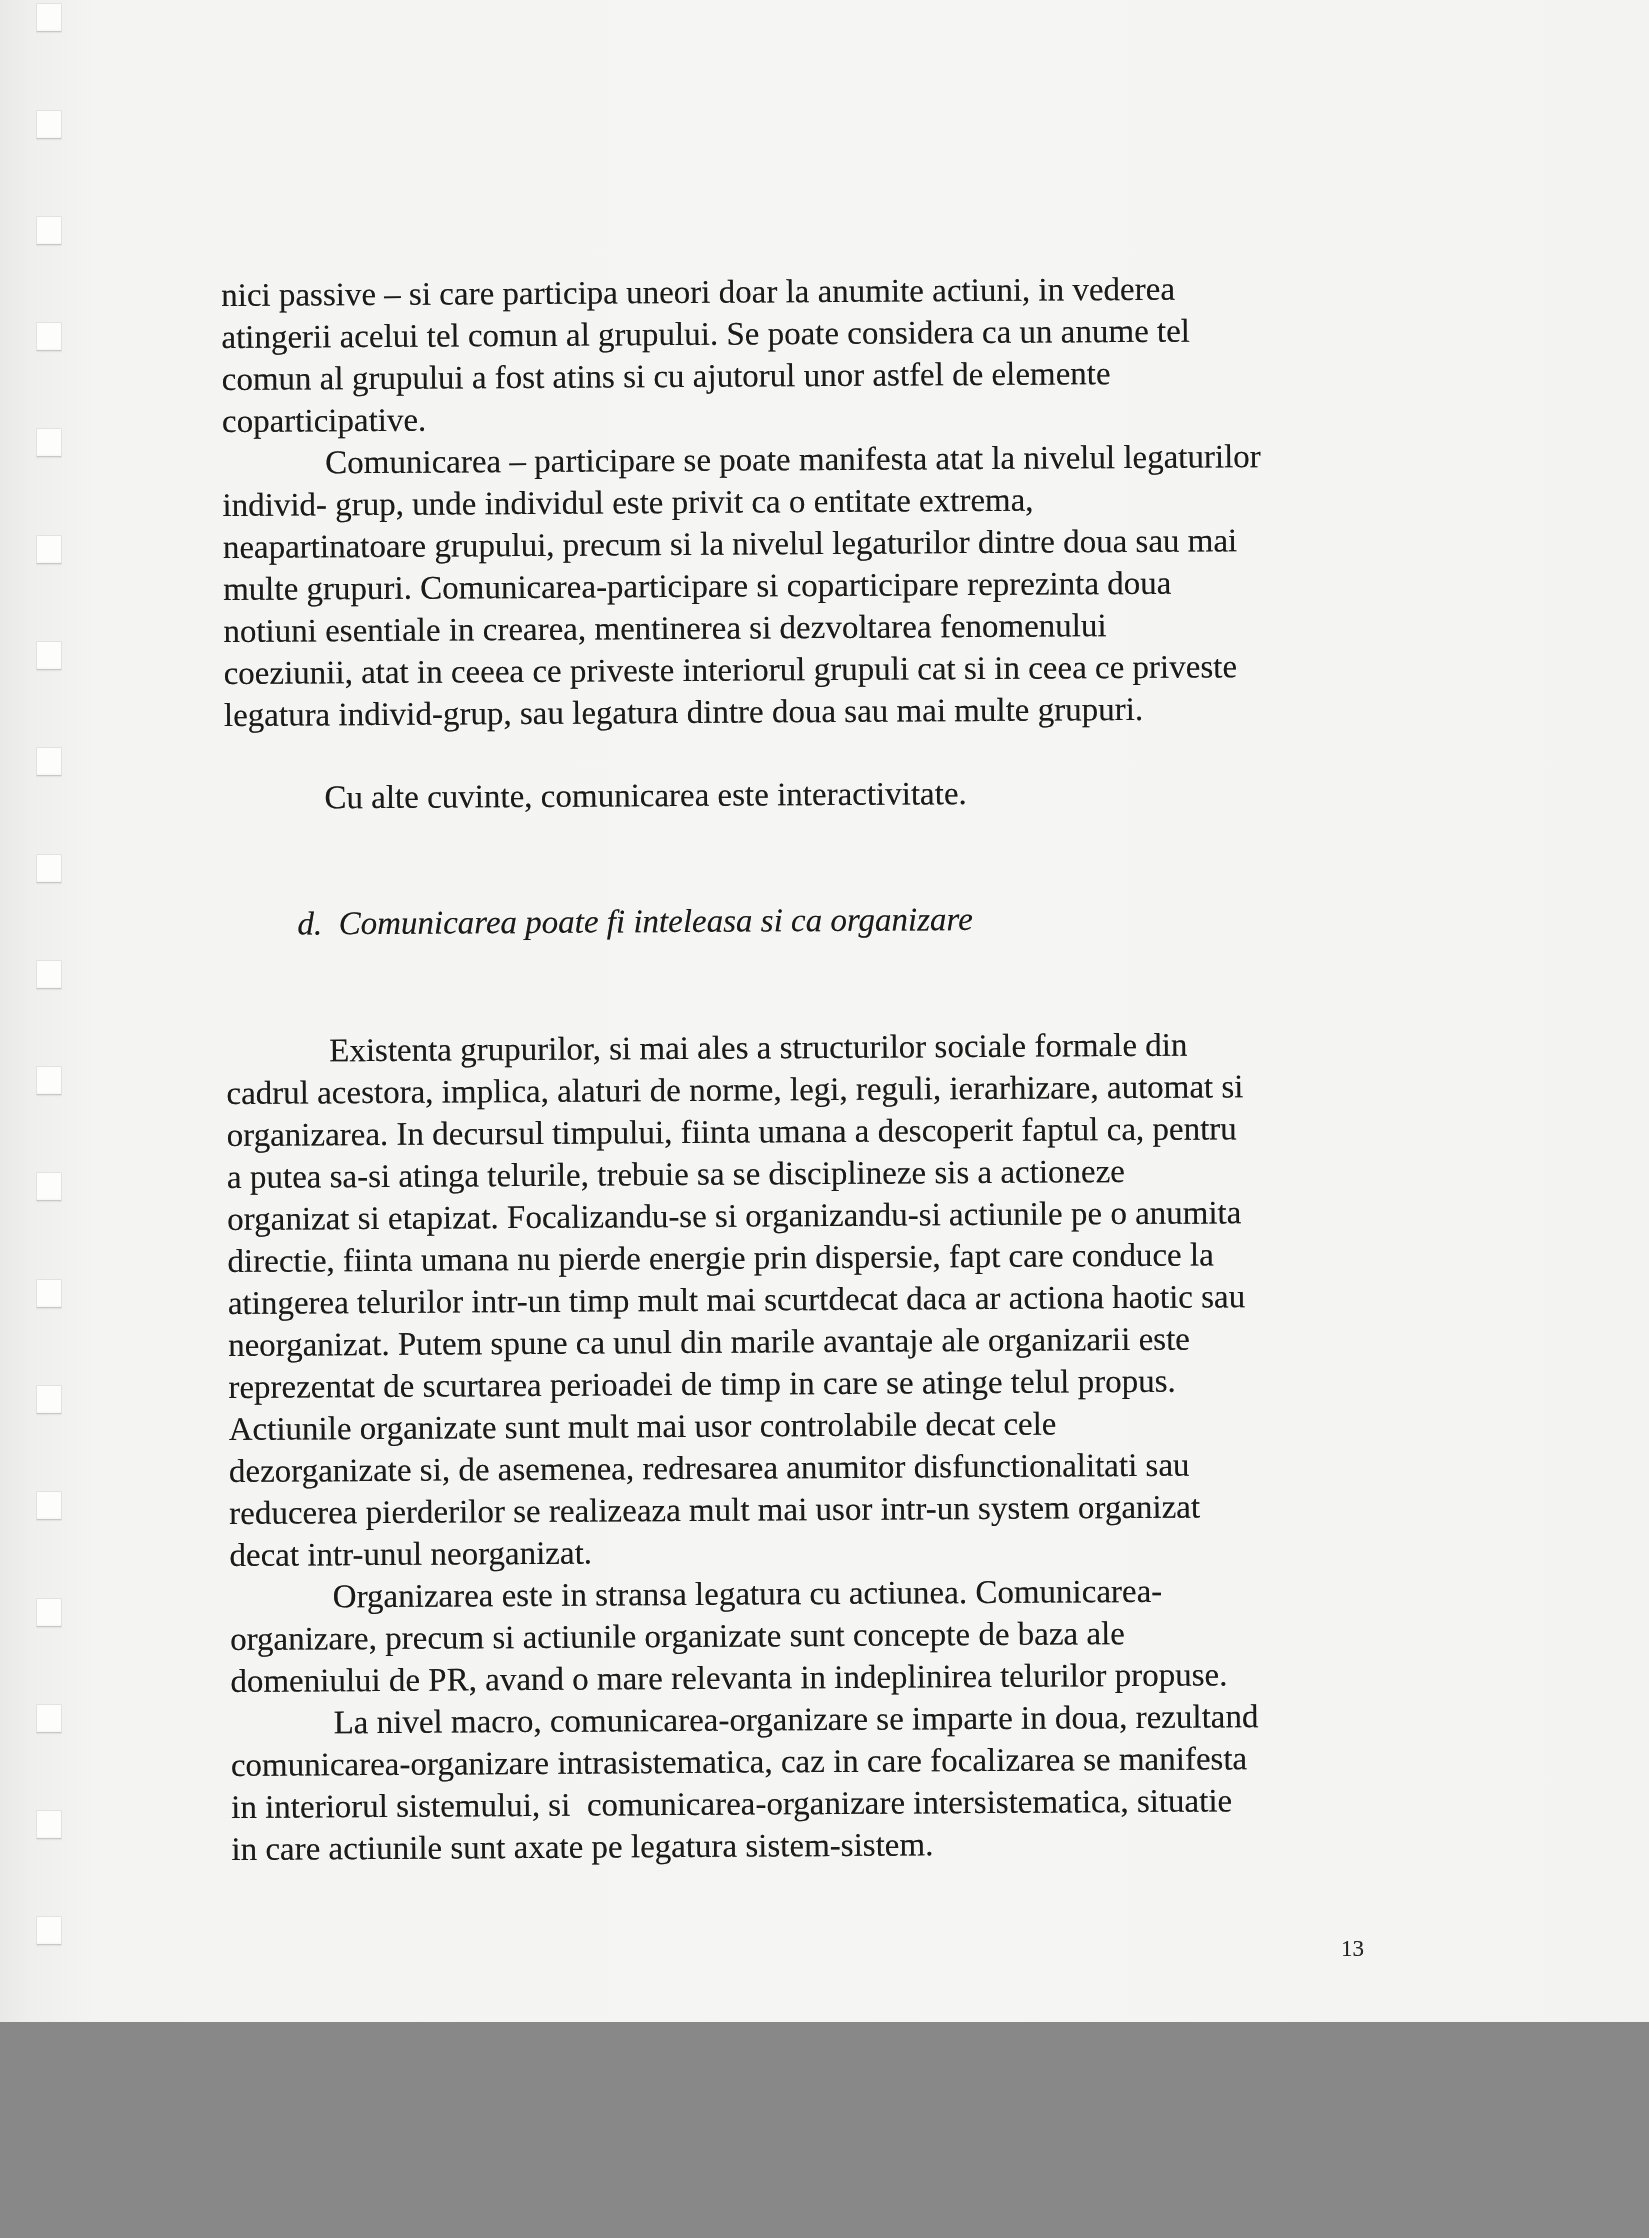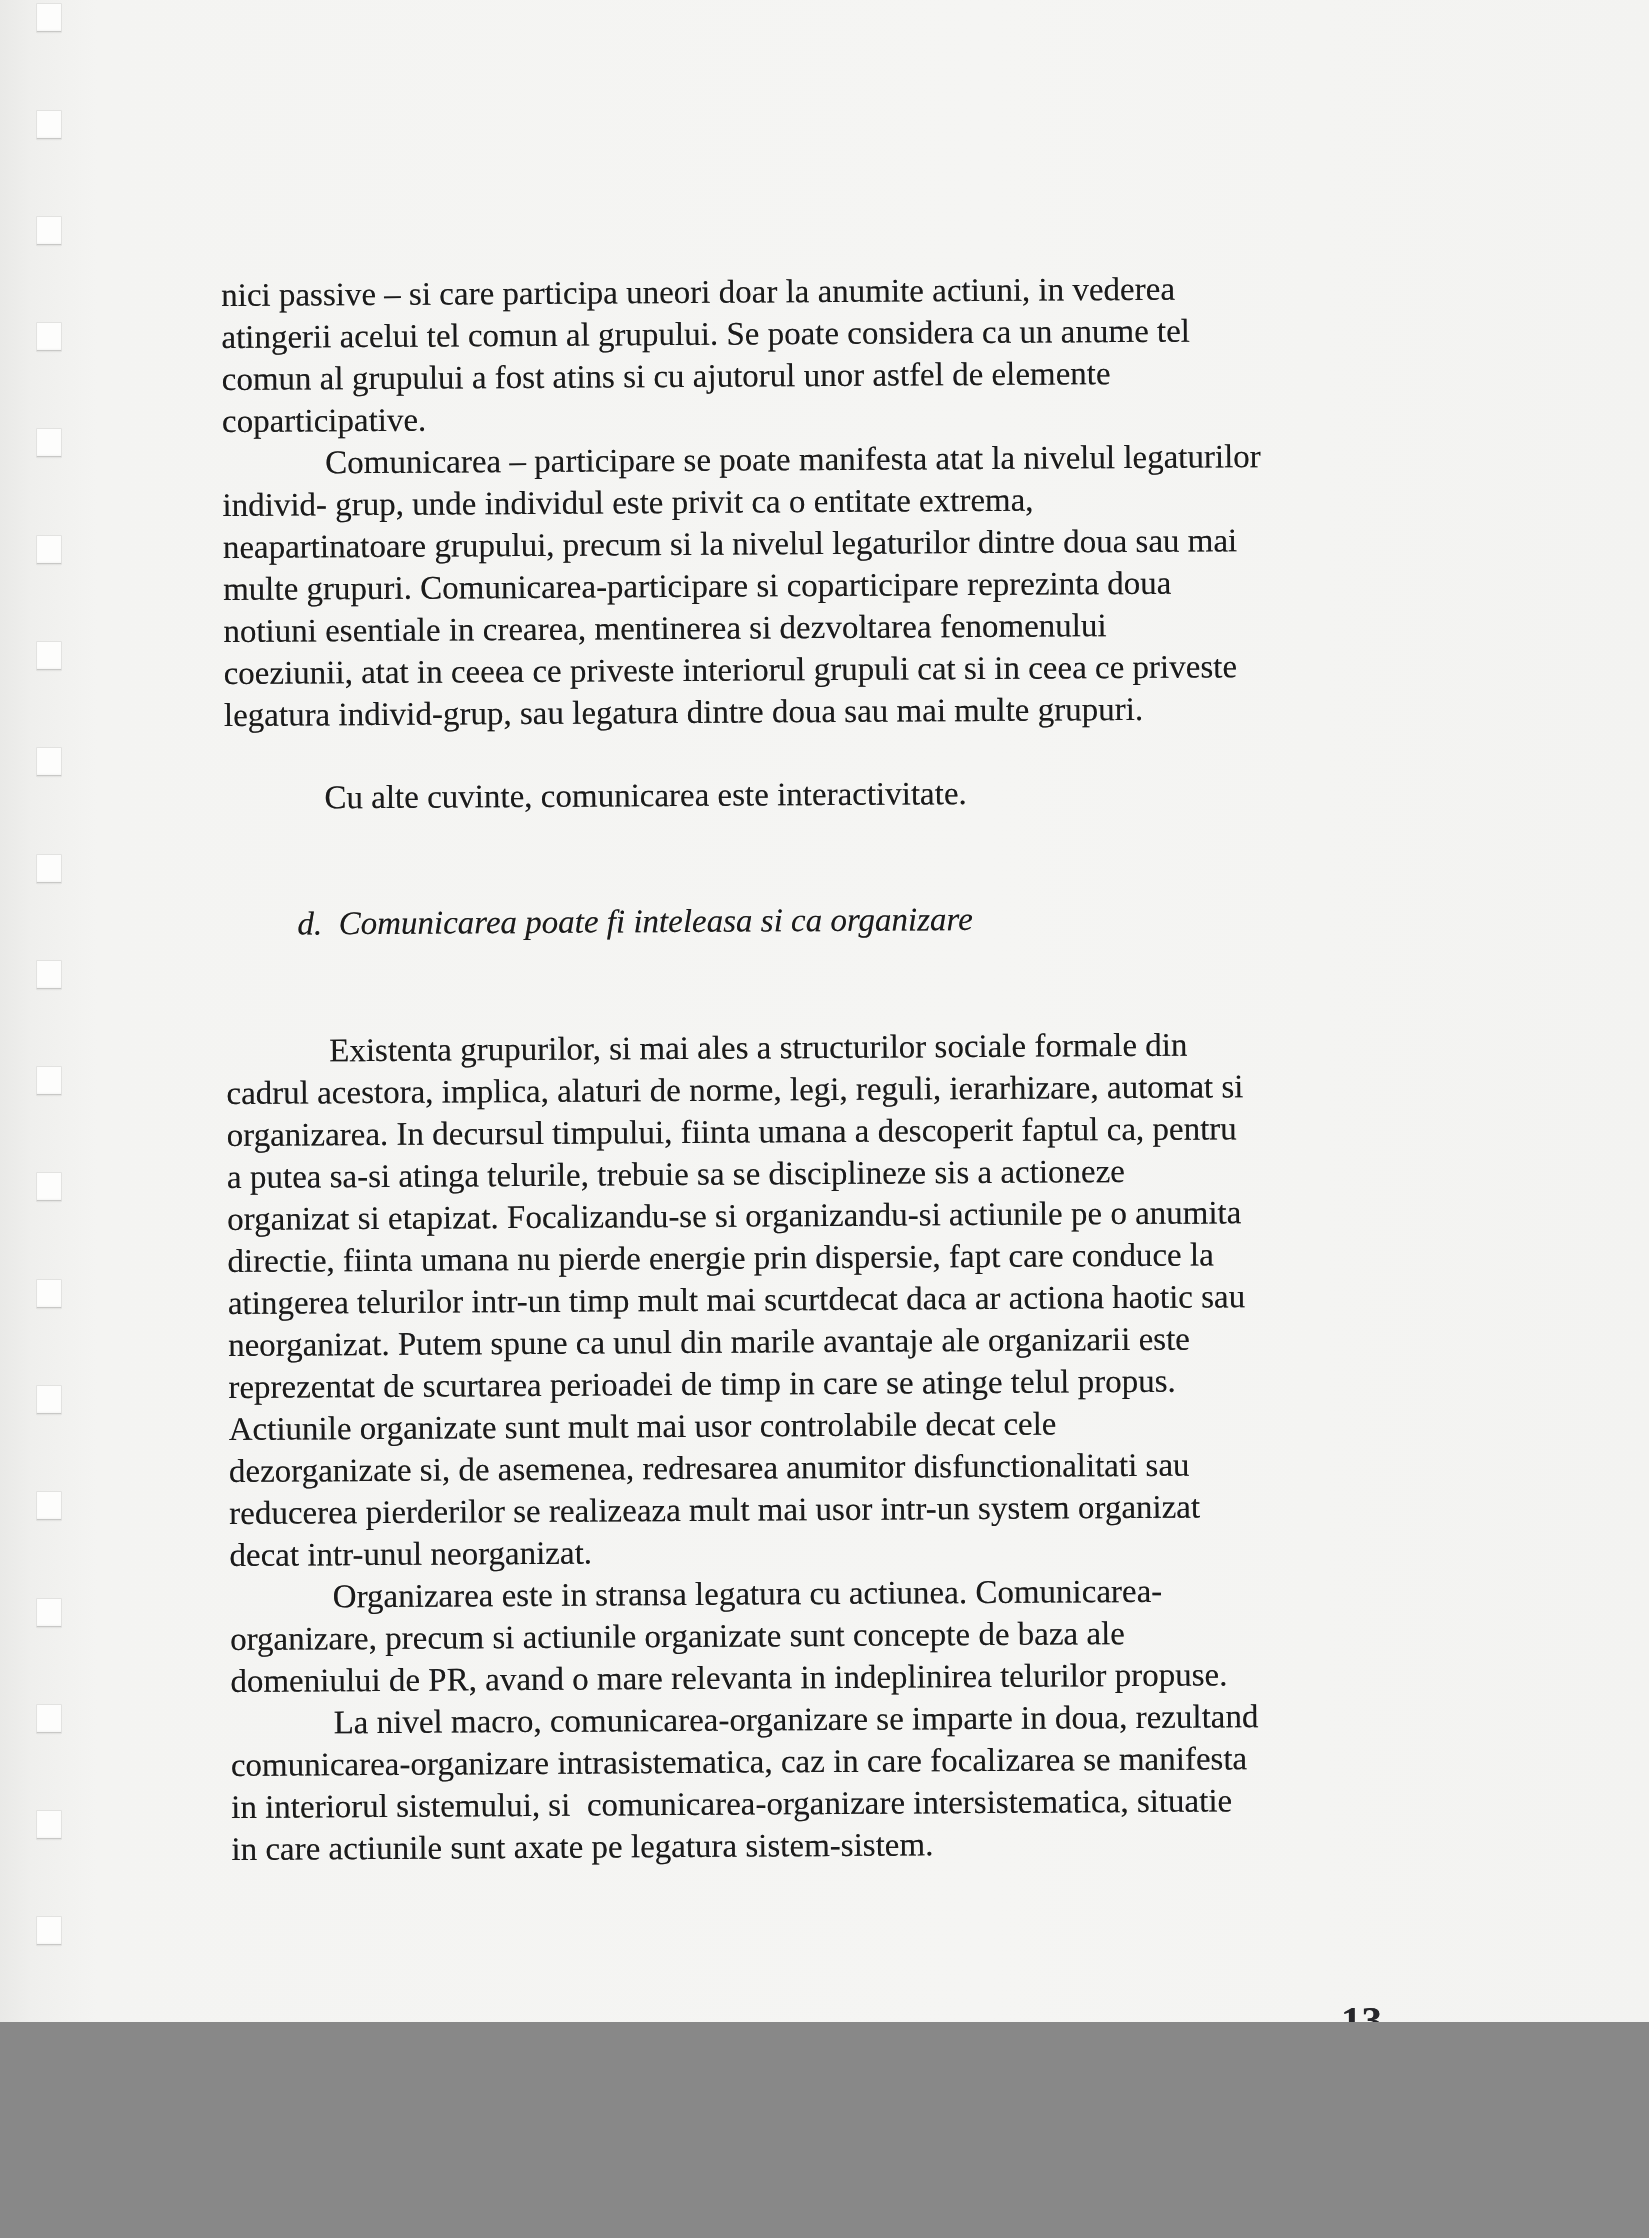--- a/index.html
+++ b/index.html
@@ -49,26 +49,25 @@
     margin: 0;
     white-space: pre;
   }
   .para.indent      { text-indent: 103px; }
   .para.aside-line  { text-indent: 100px; margin-top: 41px; }
   .para.heading     { text-indent: 72px; margin-top: 84px; font-style: italic; }
   .para.after-heading { margin-top: 85px; }
   .page-number {
     position: absolute;
     left: 1341px;
-    top: 2000px;
+    top: 1928px;
     color: #26262a;
-    font-size: 41px;
+    font-size: 23px;
     line-height: 41px;
     text-shadow: 0 0 0.6px rgba(25,25,25,0.5);
-    font-weight: bold;
   }
 </style>
 </head>
 <body>
 
 <div class="scan-page">
 
   <div class="holes">
       <div class="hole" style="top: 3.2px;"></div>
       <div class="hole" style="top: 110px;"></div>

